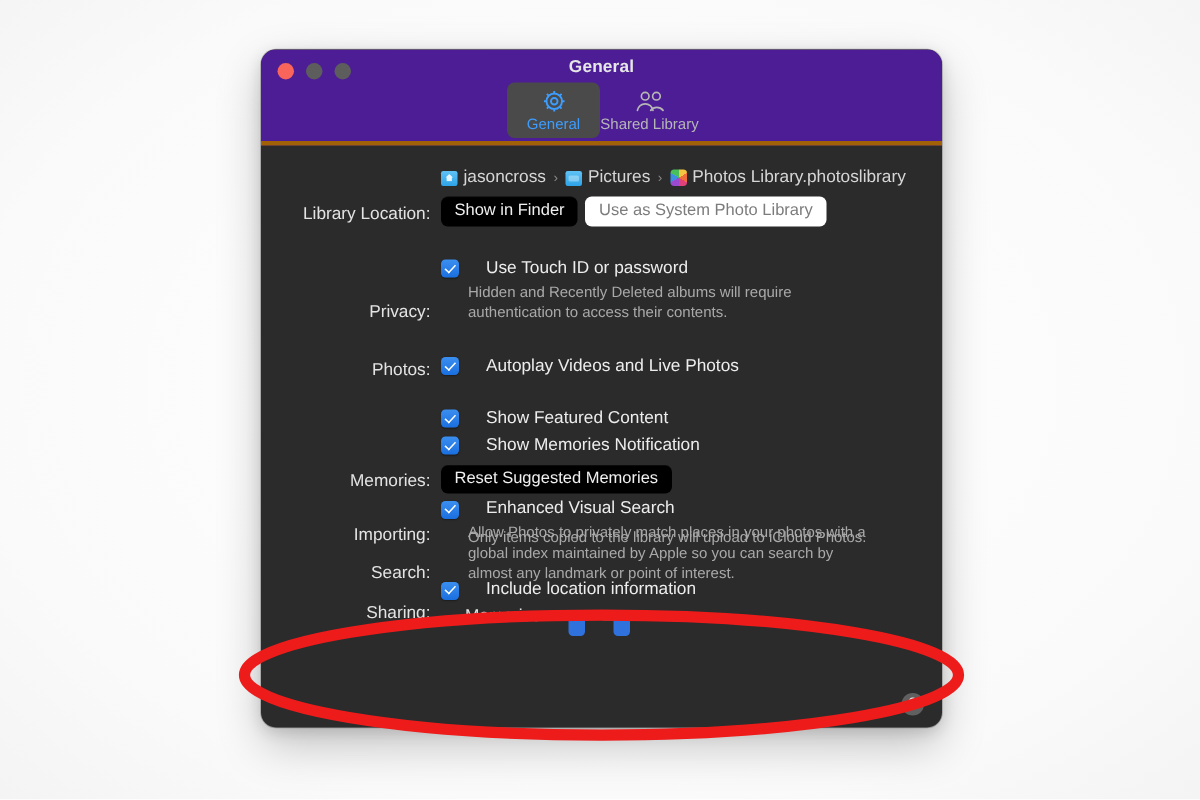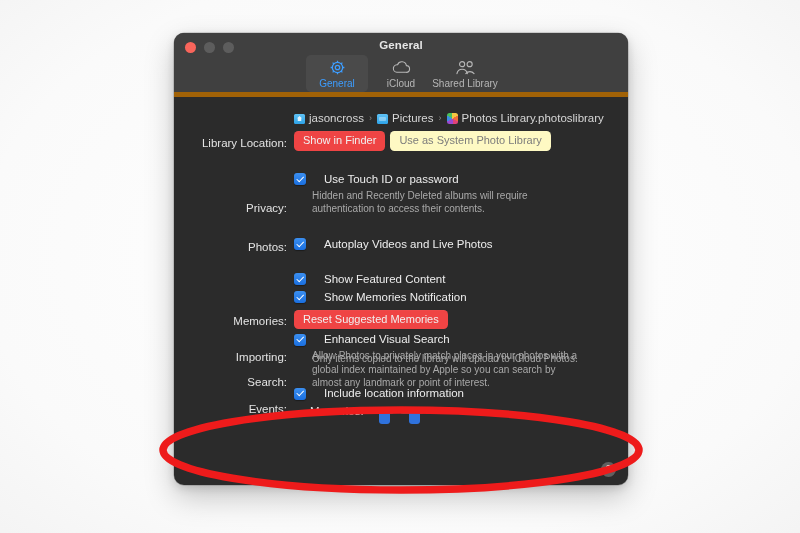--- a/index.html
+++ b/index.html
@@ -39,22 +39,22 @@
       0 3px 10px rgba(0,0,0,0.14),
       0 0 0 0.5px rgba(0,0,0,0.25);
     overflow: hidden;
     color: #e8e8e8;
   }
 
   
   .titlebar {
     position: relative;
     height: 64px;
-    background: #404040;
-    border-bottom: 5px solid #a16207;
+    background: #4c1d95;
+    border-bottom: 3px solid #a16207;
   }
 
   .traffic {
     position: absolute;
     left: 11px;
     top: 9px;
     display: flex;
     gap: 8px;
   }
   .light {
@@ -197,31 +197,31 @@
         #3d8fe0 240deg 300deg,
         #49c05a 300deg 360deg);
   }
 
   
   .btn-row { margin-top: 5px; display: flex; gap: 5px; flex-wrap: wrap; }
   .btn {
     font-family: "Liberation Sans", sans-serif;
     font-size: 11px;
     color: #f0f0f0;
-    background: #ef4444;
+    background: #000000;
     border: none;
     border-radius: 4.5px;
     padding: 3px 9px 3.5px;
     line-height: 13px;
     white-space: nowrap;
     box-shadow: 0 0.5px 0 rgba(255,255,255,0.06) inset;
     cursor: default;
   }
   .btn.disabled {
-    background: #fef9c3;
+    background: #ffffff;
     color: #7c7c7c;
   }
   .btn.block { display: block; margin-top: 5px; }
 
   
   .cb-line {
     display: flex;
     align-items: flex-start;
     gap: 18px;
     line-height: 15px;
@@ -364,30 +364,20 @@
             <circle cx="12" cy="12" r="3.1"></circle>
             <path d="M12 2.3v2.6M12 19.1v2.6M21.7 12h-2.6M4.9 12H2.3
                      M18.9 5.1l-1.8 1.8M6.9 17.1l-1.8 1.8
                      M18.9 18.9l-1.8-1.8M6.9 6.9L5.1 5.1"></path>
             <circle cx="12" cy="12" r="7.3"></circle>
           </svg>
         </span>
         <span class="tlabel">General</span>
       </div>
 
-      <div class="tab">
-        <span class="ticon">
-          <svg width="19" height="15" viewBox="0 0 26 18" fill="none" stroke="#b6b6b6" stroke-width="1.5" stroke-linecap="round">
-            <path d="M6.6 15.6h12.6a4.6 4.6 0 0 0 .5-9.2
-                     A6.3 6.3 0 0 0 7.6 5.2
-                     a4.9 4.9 0 0 0-1 10.4Z"></path>
-          </svg>
-        </span>
-        <span class="tlabel">iCloud</span>
-      </div>
 
       <div class="tab">
         <span class="ticon">
           <svg width="21" height="15" viewBox="0 0 28 19" fill="none" stroke="#b6b6b6" stroke-width="1.5" stroke-linecap="round">
             <circle cx="9.5" cy="5" r="3.4"></circle>
             <circle cx="19.5" cy="5" r="3.4"></circle>
             <path d="M2.6 17.6a7 7 0 0 1 13.8 0"></path>
             <path d="M14.4 17.6a7 7 0 0 1 11 0"></path>
           </svg>
         </span>
@@ -477,21 +467,21 @@
     <div class="row">
       <div class="label-col">Importing:</div>
       <div class="field-col">
         <div class="helptext">Only items copied to the library will upload to iCloud Photos.</div>
       </div>
     </div>
 
     <div class="gap-md"></div>
 
     <div class="row">
-      <div class="label-col">Events:</div>
+      <div class="label-col">Sharing:</div>
       <div class="field-col">
         <div class="cb-line">
           <span class="cb"></span>
           <span class="cb-label">Include location information</span>
         </div>
         <div class="sub-row">
           <span class="sub-label">Memories:</span>
           <span class="popup">
             <span class="chev">⌃</span>
           </span>

